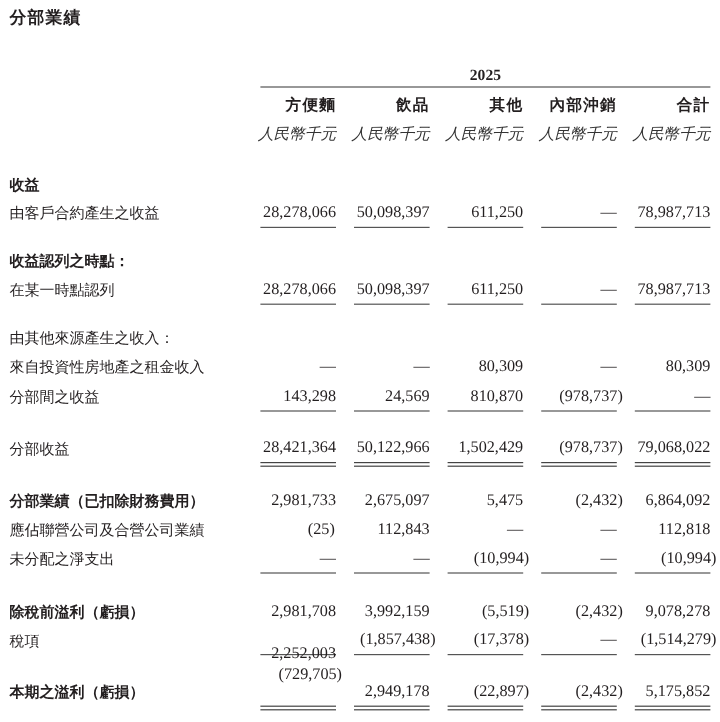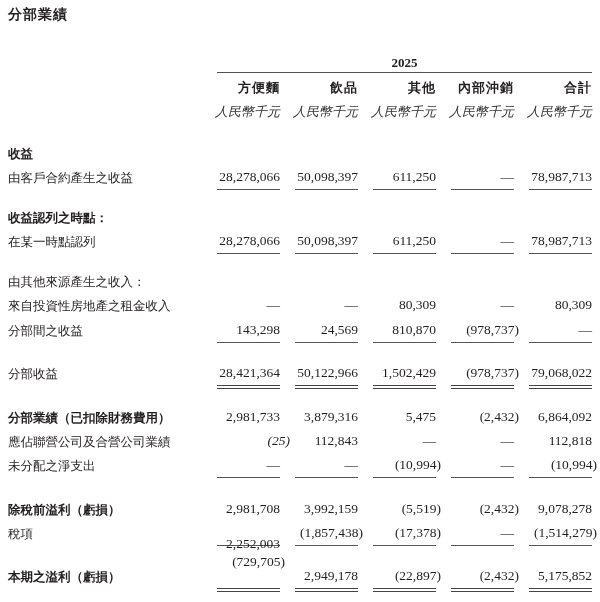--- a/index.html
+++ b/index.html
@@ -87,26 +87,26 @@
     <div class="abs num" style="top: 365px; left: 346px;">1,502,429</div>
     <div class="abs num" style="top: 365px; left: 429px;">(978,737)</div>
     <div class="abs num" style="top: 365px; left: 502px;">79,068,022</div>
     <div class="abs drule" style="top: 385px; left: 217px;"></div>
     <div class="abs drule" style="top: 385px; left: 295px;"></div>
     <div class="abs drule" style="top: 385px; left: 373px;"></div>
     <div class="abs drule" style="top: 385px; left: 451px;"></div>
     <div class="abs drule" style="top: 385px; left: 529px;"></div>
     <div class="abs label bold" style="top: 410px;">分部業績（已扣除財務費用）</div>
     <div class="abs num" style="top: 409px; left: 190px;">2,981,733</div>
-    <div class="abs num" style="top: 409px; left: 268px;">3,879,316</div>
+    <div class="abs num" style="top: 409px; left: 268px;">2,675,097</div>
     <div class="abs num" style="top: 409px; left: 346px;">5,475</div>
     <div class="abs num" style="top: 409px; left: 429px;">(2,432)</div>
     <div class="abs num" style="top: 409px; left: 502px;">6,864,092</div>
     <div class="abs label plain" style="top: 434px;">應佔聯營公司及合營公司業績</div>
-    <div class="abs num" style="top: 433px; left: 200px; font-style: italic;">(25)</div>
+    <div class="abs num" style="top: 433px; left: 189px;">(25)</div>
     <div class="abs num" style="top: 433px; left: 268px;">112,843</div>
     <div class="abs num" style="top: 433px; left: 346px;">—</div>
     <div class="abs num" style="top: 433px; left: 424px;">—</div>
     <div class="abs num" style="top: 433px; left: 502px;">112,818</div>
     <div class="abs label plain" style="top: 458px;">未分配之淨支出</div>
     <div class="abs num" style="top: 457px; left: 190px;">—</div>
     <div class="abs num" style="top: 457px; left: 268px;">—</div>
     <div class="abs num" style="top: 457px; left: 351px;">(10,994)</div>
     <div class="abs num" style="top: 457px; left: 424px;">—</div>
     <div class="abs num" style="top: 457px; left: 507px;">(10,994)</div>

